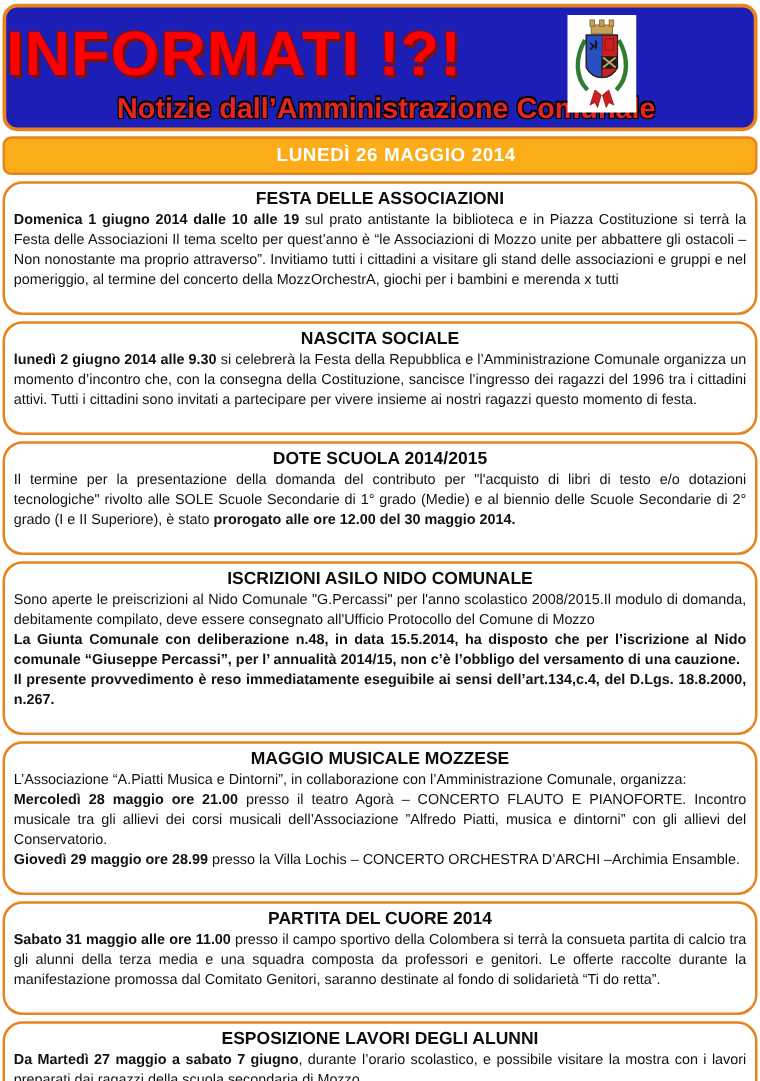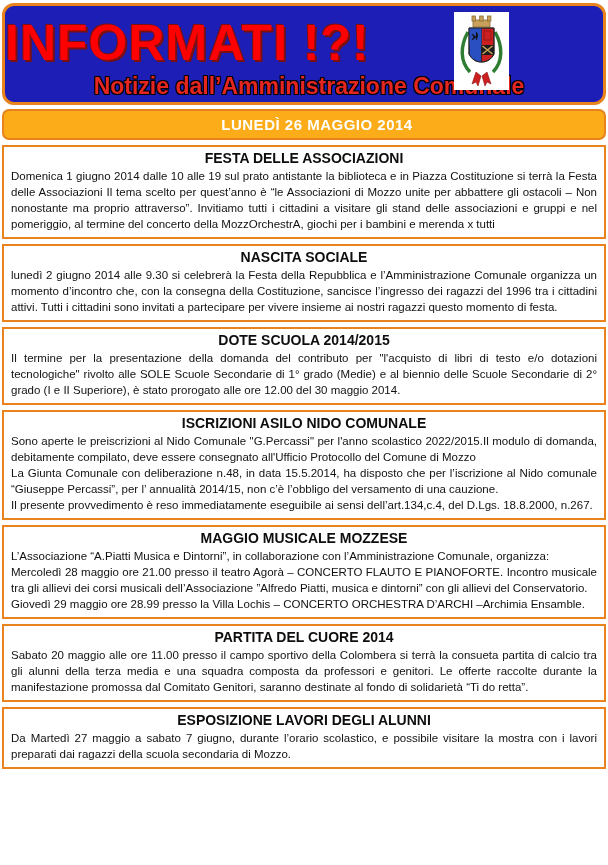--- a/index.html
+++ b/index.html
@@ -63,38 +63,38 @@
     font-weight: bold;
     font-size: 15px;
     letter-spacing: .5px;
     padding-left: 26px;
   }
 
   
   .section-box {
     margin-top: 5px;
     border: 2px solid #E8831D;
-    border-radius: 0;
-    padding: 2px 7px 5px 7px;
+    border-radius: 16px;
+    padding: 2px 7px 18px 7px;
     background: #ffffff;
   }
   .section-box h2 {
     text-align: center;
     font-size: 14px;
     font-weight: bold;
     color: #0d0d0d;
     padding: 1px 0 2px 0;
   }
   .section-box p {
     font-size: 11.5px;
     line-height: 16px;
     color: #111111;
     text-align: justify;
   }
-  .b { font-weight: normal; margin-top: 32px; }
+  .b { font-weight: bold; margin-top: 32px; }
 </style>
 </head>
 <body>
 
 <div class="page">
 
   <div class="header-box">
     <div class="header-title">INFORMATI !?!</div>
     <div class="header-subtitle">Notizie dall’Amministrazione Comunale</div>
     <div class="crest">
@@ -147,39 +147,39 @@
   <div class="section-box">
     <h2>DOTE SCUOLA 2014/2015</h2>
     <div>
           <p><span>Il termine per la presentazione della domanda del contributo per "l'acquisto di libri di testo e/o dotazioni tecnologiche" rivolto alle SOLE Scuole Secondarie di 1° grado (Medie) e al biennio delle Scuole Secondarie di 2° grado (I e II Superiore), è stato </span><span class="b">prorogato alle ore 12.00 del 30 maggio 2014.</span></p>
         </div>
   </div>
 
   <div class="section-box">
     <h2>ISCRIZIONI ASILO NIDO COMUNALE</h2>
     <div>
-          <p><span>Sono aperte le preiscrizioni al Nido Comunale "G.Percassi" per l'anno scolastico 2022/2015.Il modulo di domanda, debitamente compilato, deve essere consegnato all'Ufficio Protocollo del Comune di Mozzo</span></p>
+          <p><span>Sono aperte le preiscrizioni al Nido Comunale "G.Percassi" per l'anno scolastico 2008/2015.Il modulo di domanda, debitamente compilato, deve essere consegnato all'Ufficio Protocollo del Comune di Mozzo</span></p>
           <p><span class="b">La Giunta Comunale con deliberazione n.48, in data 15.5.2014, ha disposto che per l’iscrizione al Nido comunale “Giuseppe Percassi”, per l’ annualità 2014/15, non c’è l’obbligo del versamento di una cauzione.</span></p>
           <p><span class="b">Il presente provvedimento è reso immediatamente eseguibile ai sensi dell’art.134,c.4, del D.Lgs. 18.8.2000, n.267.</span></p>
         </div>
   </div>
 
   <div class="section-box">
     <h2>MAGGIO MUSICALE MOZZESE</h2>
     <div>
           <p><span>L’Associazione “A.Piatti Musica e Dintorni”, in collaborazione con l’Amministrazione Comunale, organizza:</span></p>
           <p><span class="b">Mercoledì 28 maggio ore 21.00</span><span> presso il teatro Agorà – CONCERTO FLAUTO E PIANOFORTE. Incontro musicale tra gli allievi dei corsi musicali dell’Associazione ”Alfredo Piatti, musica e dintorni” con gli allievi del Conservatorio.</span></p>
           <p><span class="b">Giovedì 29 maggio ore 28.99</span><span> presso la Villa Lochis – CONCERTO ORCHESTRA D’ARCHI –Archimia Ensamble.</span></p>
         </div>
   </div>
 
   <div class="section-box">
     <h2>PARTITA DEL CUORE 2014</h2>
     <div>
-          <p><span class="b">Sabato 20 maggio alle ore 11.00</span><span> presso il campo sportivo della Colombera si terrà la consueta partita di calcio tra gli alunni della terza media e una squadra composta da professori e genitori. Le offerte raccolte durante la manifestazione promossa dal Comitato Genitori, saranno destinate al fondo di solidarietà “Ti do retta”.</span></p>
+          <p><span class="b">Sabato 31 maggio alle ore 11.00</span><span> presso il campo sportivo della Colombera si terrà la consueta partita di calcio tra gli alunni della terza media e una squadra composta da professori e genitori. Le offerte raccolte durante la manifestazione promossa dal Comitato Genitori, saranno destinate al fondo di solidarietà “Ti do retta”.</span></p>
         </div>
   </div>
 
   <div class="section-box">
     <h2>ESPOSIZIONE LAVORI DEGLI ALUNNI</h2>
     <div>
           <p><span class="b">Da Martedì 27 maggio a sabato 7 giugno</span><span>, durante l’orario scolastico, e possibile visitare la mostra con i lavori preparati dai ragazzi della scuola secondaria di Mozzo.</span></p>
         </div>
   </div>
 

